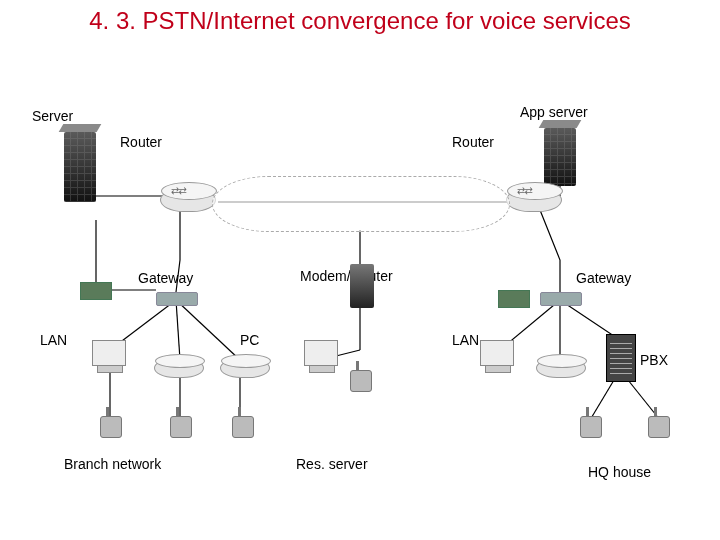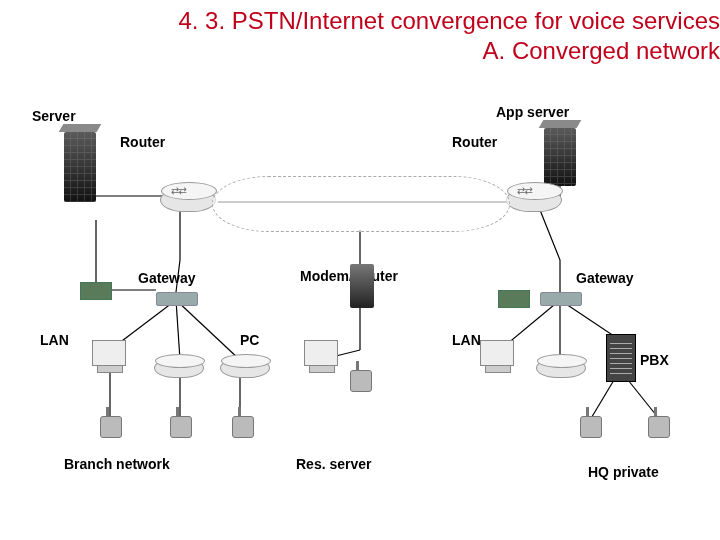--- a/index.html
+++ b/index.html
@@ -1,18 +1,18 @@
 <!DOCTYPE html>
 <html><head>
 <meta charset="utf-8">
 <style>
   html,body{margin:0;padding:0;width:720px;height:540px;background:#fff;font-family:Arial,Helvetica,sans-serif;color:#000;overflow:hidden}
   .slide{position:relative;width:720px;height:540px}
-  .title{position:absolute;top:6px;left:0;width:720px;text-align:right;color:#c0001a;font-size:24px;line-height:1.25}
-  .lbl{position:absolute;font-weight:700;font-size:14px;white-space:nowrap}
+  .title{position:absolute;top:6px;left:0;width:720px;text-align:center;color:#c0001a;font-size:24px;line-height:1.25}
+  .lbl{position:absolute;font-weight:400;font-size:14px;white-space:nowrap}
   
   .server{position:absolute;width:32px;height:70px;background:linear-gradient(#5a5a5a,#111);border-radius:2px}
   .server:before{content:"";position:absolute;top:-8px;left:-3px;width:38px;height:8px;background:#8a8a8a;transform:skewX(-30deg)}
   .grid{position:absolute;width:100%;height:100%;background:repeating-linear-gradient(#0000 0 6px,#888 6px 7px),repeating-linear-gradient(90deg,#0000 0 6px,#888 6px 7px);opacity:.3}
   
   .router{position:absolute;width:54px;height:22px;background:#e6e6e6;border:1px solid #999;border-radius:50%/60%}
   .router .top{position:absolute;top:-7px;left:0;width:54px;height:16px;border-radius:50%;background:#f5f5f5;border:1px solid #999}
   .router .arrows{position:absolute;top:-4px;left:10px;font-size:10px;color:#666;letter-spacing:-1px}
   .cloud{position:absolute;top:176px;left:212px;width:296px;height:54px;border:1px dashed #aaa;border-radius:60px/30px;background:rgba(255,255,255,.6)}
   .gateway{position:absolute;width:40px;height:12px;background:#9aa;border:1px solid #889;border-radius:2px}
@@ -26,21 +26,20 @@
   .pbx:before{content:"";position:absolute;top:4px;left:3px;width:22px;height:38px;background:repeating-linear-gradient(#0000 0 4px,#aaa 4px 5px)}
   svg.wires{position:absolute;top:0;left:0;width:720px;height:540px;pointer-events:none}
 </style>
 </head>
 <body>
 
 <div class="slide">
 
   <div class="title">
     <span>4. 3. PSTN/Internet convergence for voice services</span><br>
-    <span>A. Converged network</span>
   </div>
 
   <svg class="wires">
     <g stroke="#000" stroke-width="1.2" fill="none">
       <line x1="88" y1="196" x2="164" y2="196"></line>
       <line x1="560" y1="196" x2="560" y2="156"></line>
       <line x1="218" y1="202" x2="508" y2="202"></line>
       <polyline points="96,220 96,290 156,290"></polyline>
       <polyline points="180,210 180,260 176,292"></polyline>
       <polyline points="540,210 560,260 560,292"></polyline>
@@ -59,21 +58,21 @@
       <polyline points="180,370 180,420"></polyline>
       <polyline points="240,370 240,420"></polyline>
     </g>
   </svg>
 
   <div class="lbl" style="top:108px;left:32px">Server</div>
   <div class="server" style="top:132px;left:64px">
       <div class="grid"></div>
     </div>
 
-  <div class="lbl" style="top:104px;left:496px">App server</div>
+  <div class="lbl" style="top:104px;left:520px">App server</div>
   <div class="server" style="top:128px;left:544px;height:58px">
       <div class="grid"></div>
     </div>
 
   <div class="lbl" style="top:134px;left:120px">Router</div>
   <div class="router" style="top:188px;left:160px">
       <div class="top"></div>
       <div class="arrows">⇄⇄</div>
     </div>
 
@@ -122,15 +121,15 @@
 
   <div class="phone" style="top:416px;left:100px"></div>
   <div class="phone" style="top:416px;left:170px"></div>
   <div class="phone" style="top:416px;left:232px"></div>
 
   <div class="phone" style="top:416px;left:580px"></div>
   <div class="phone" style="top:416px;left:648px"></div>
 
   <div class="lbl" style="top:456px;left:64px">Branch network</div>
   <div class="lbl" style="top:456px;left:296px">Res. server</div>
-  <div class="lbl" style="top:464px;left:588px">HQ private</div>
+  <div class="lbl" style="top:464px;left:588px">HQ house</div>
 
 </div>
 
 </body></html>

